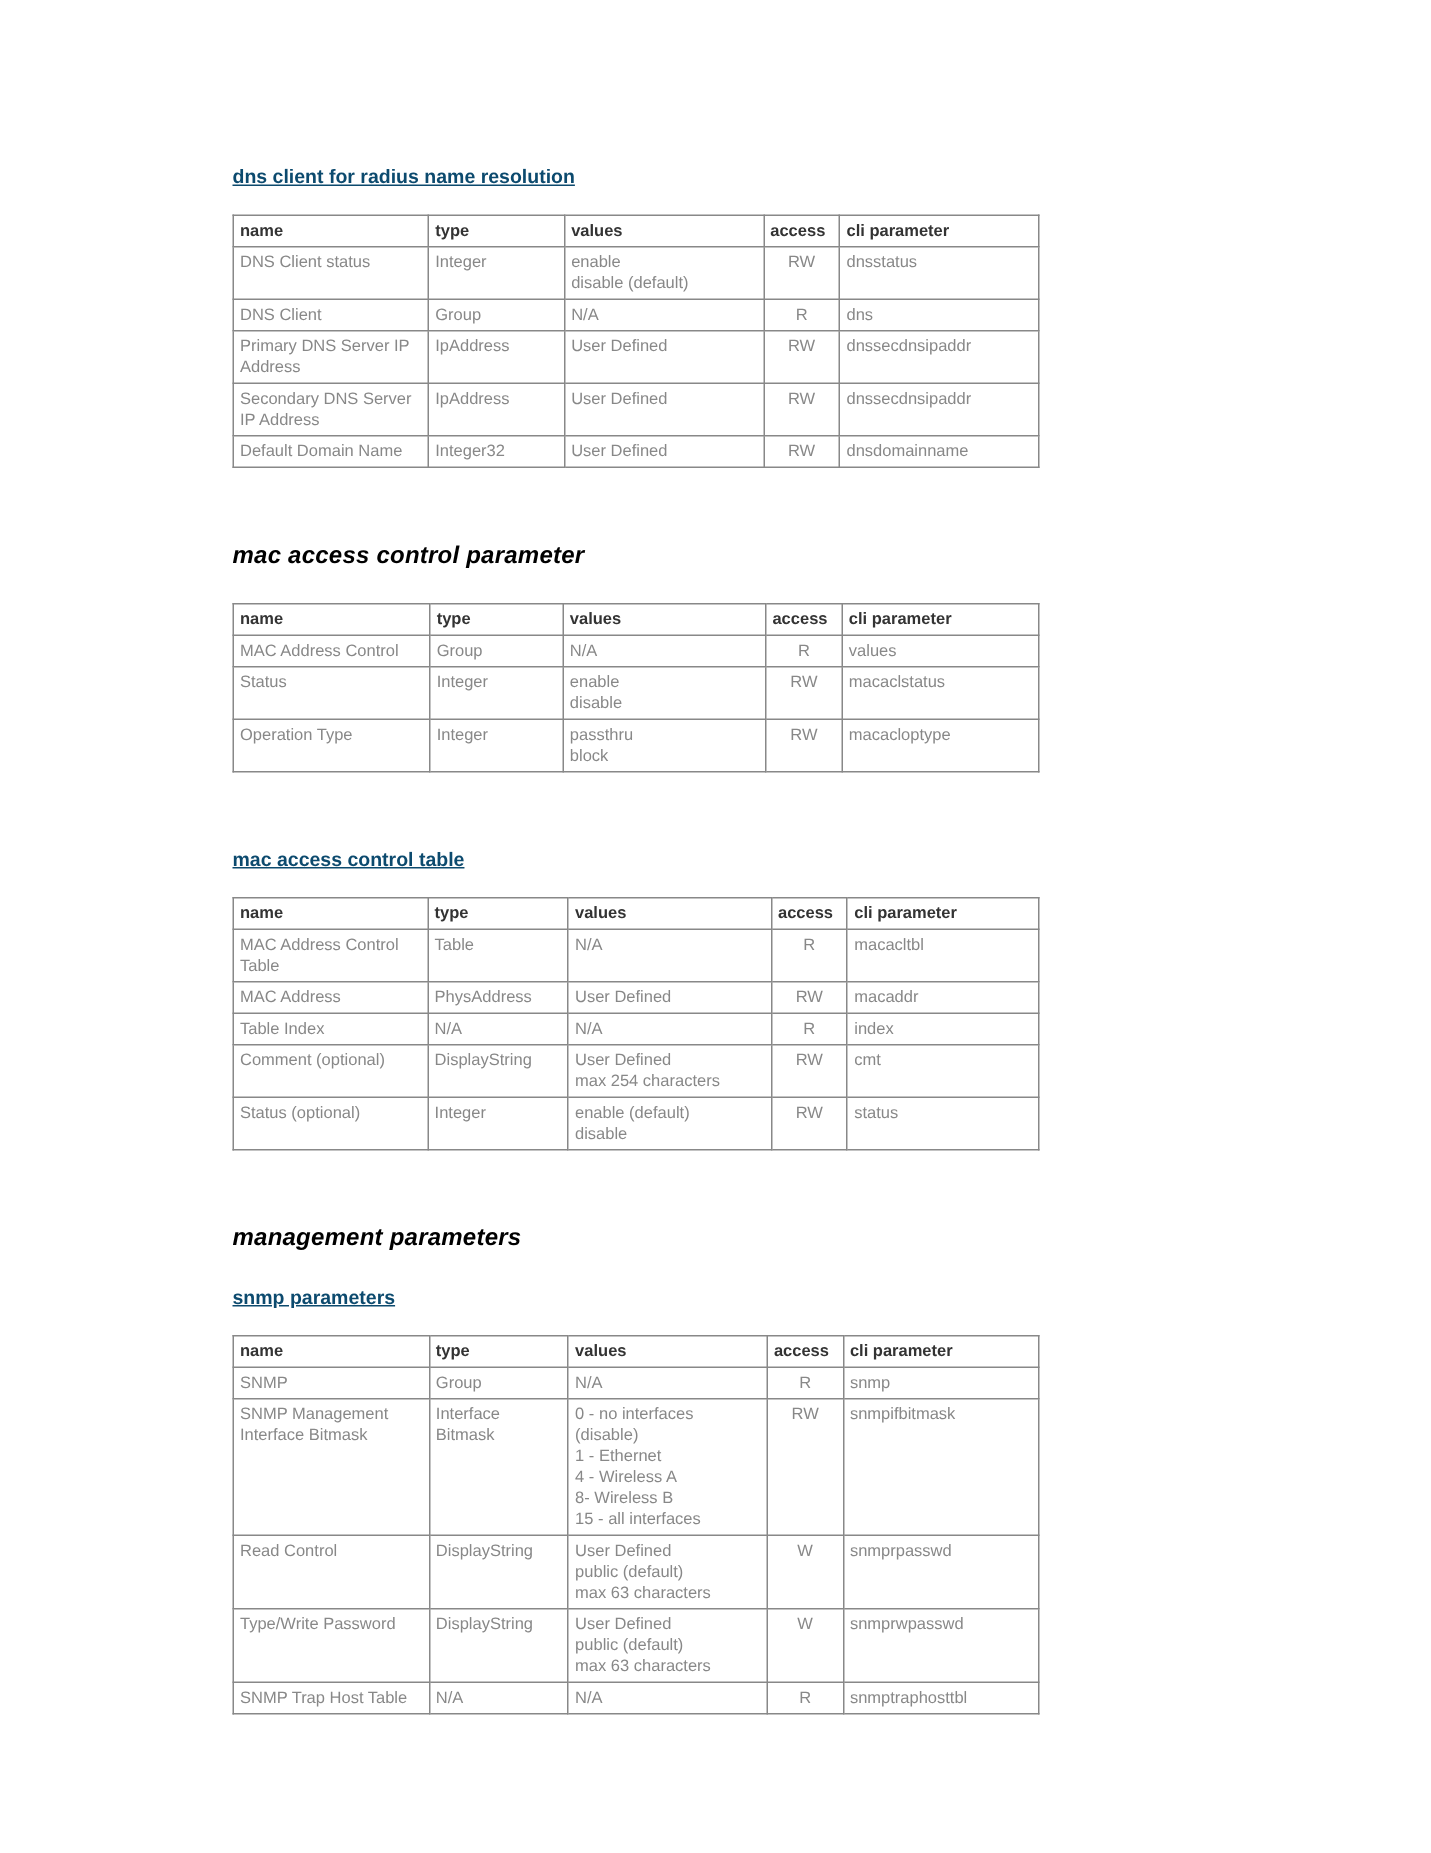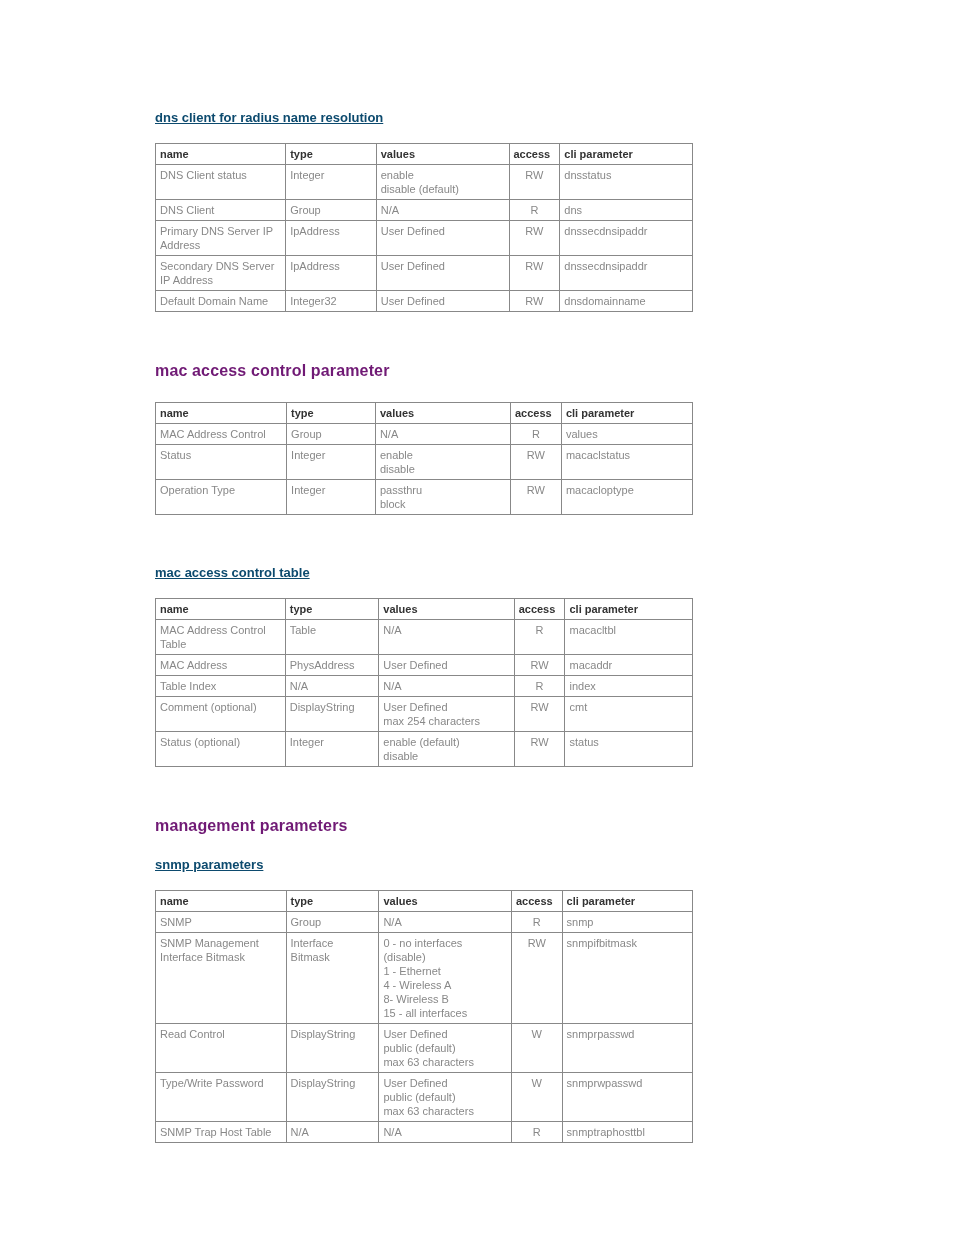--- a/index.html
+++ b/index.html
@@ -9,23 +9,24 @@
       background: #fff;
       color: #777;
       width: 954px;
     }
     .page {
       padding: 110px 155px 100px 155px;
     }
     h2 {
       font-size: 16px;
       font-weight: 700;
-      color: #701a75;
+      color: #000000;
       margin: 0 0 22px 0;
       letter-spacing: 0.15px;
+      font-style: italic;
     }
     h3 {
       font-size: 13px;
       font-weight: 700;
       color: #0c4a6e;
       margin: 0 0 18px 0;
       text-decoration: underline;
     }
     table {
       border-collapse: collapse;

